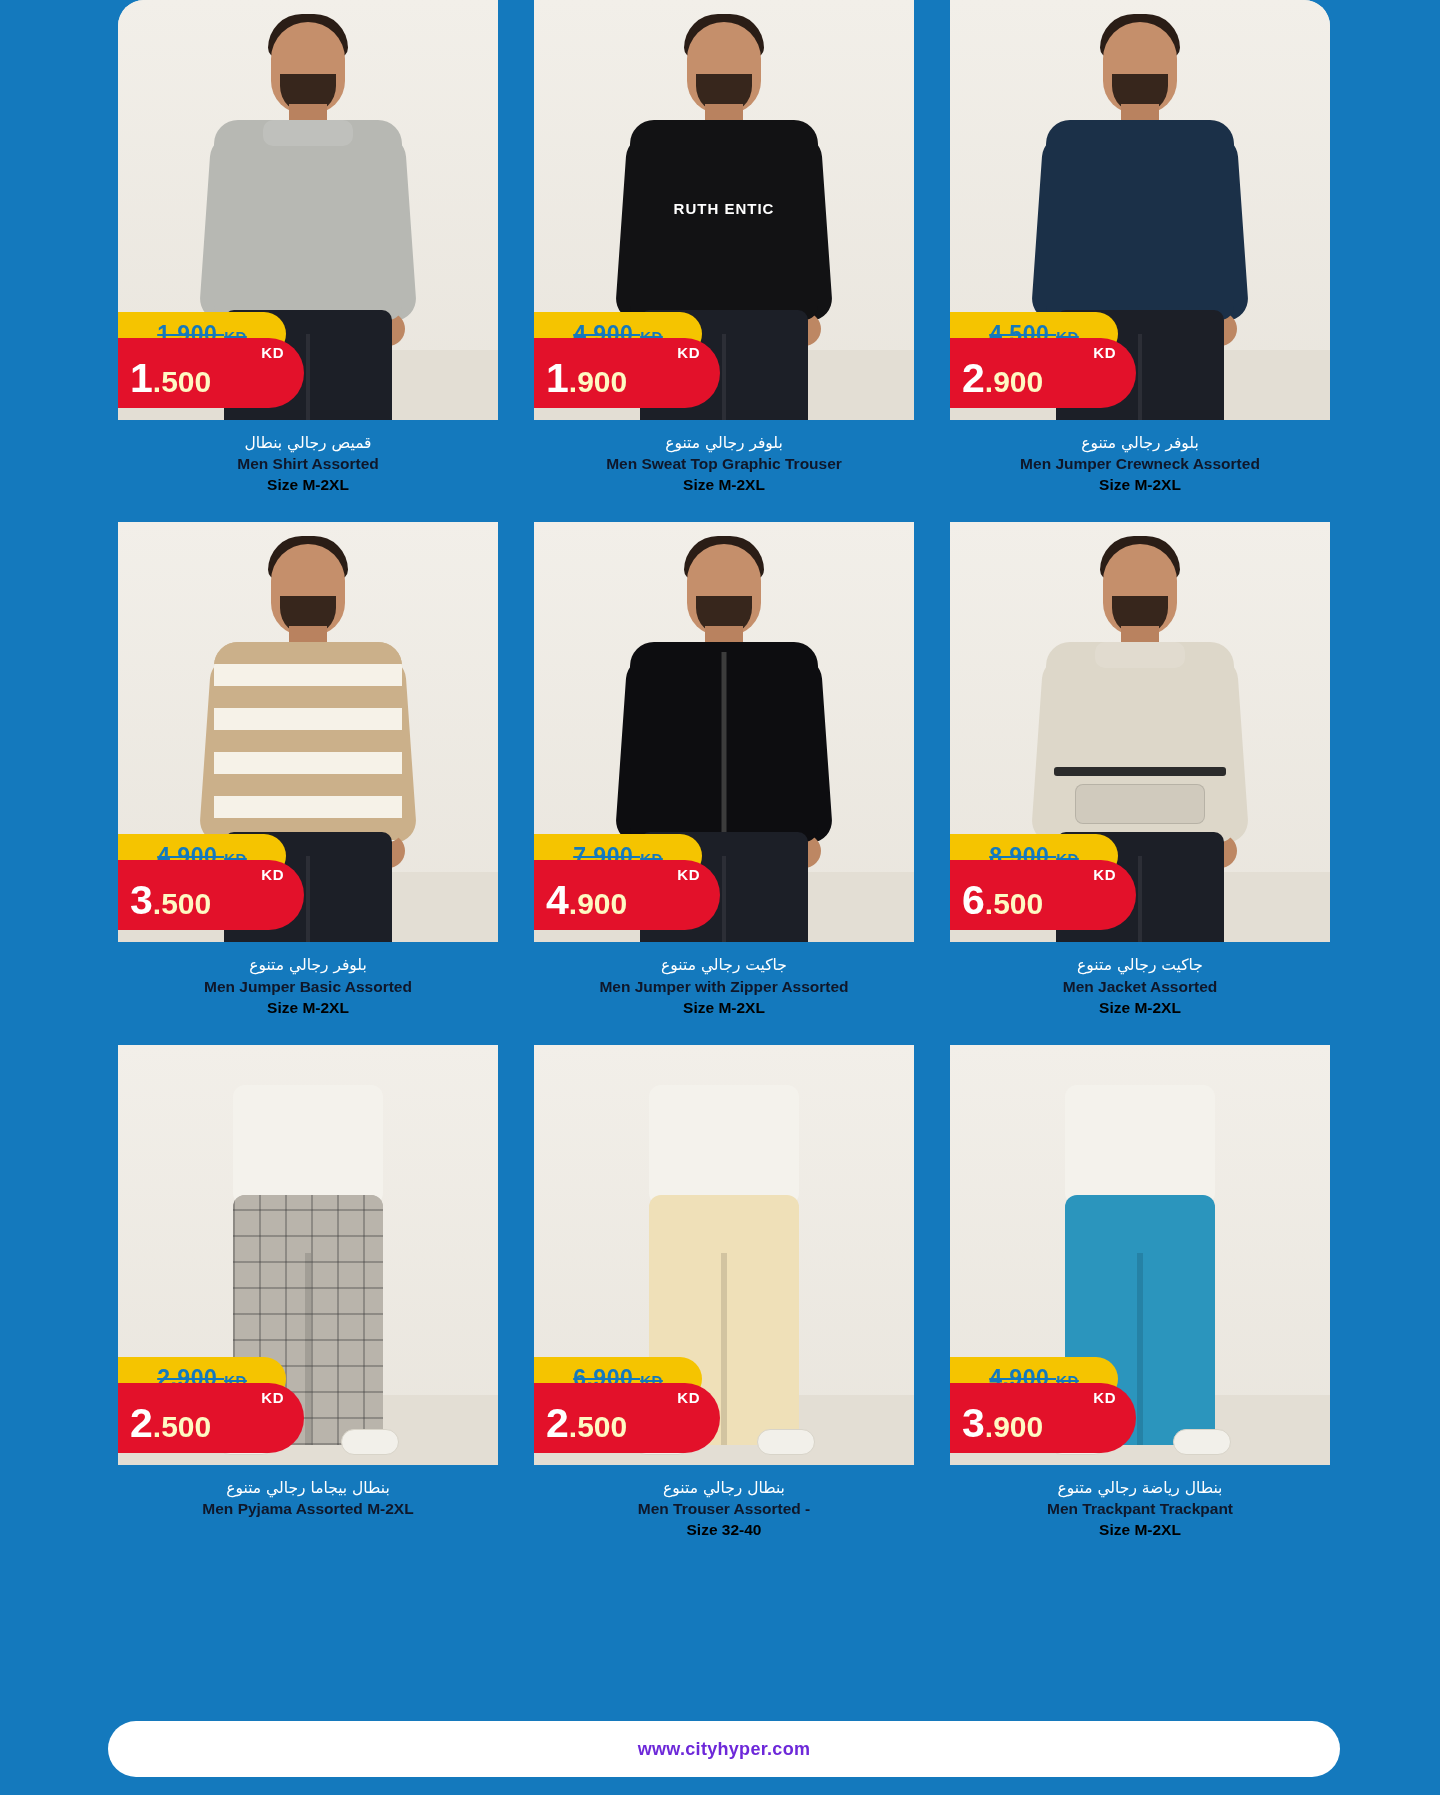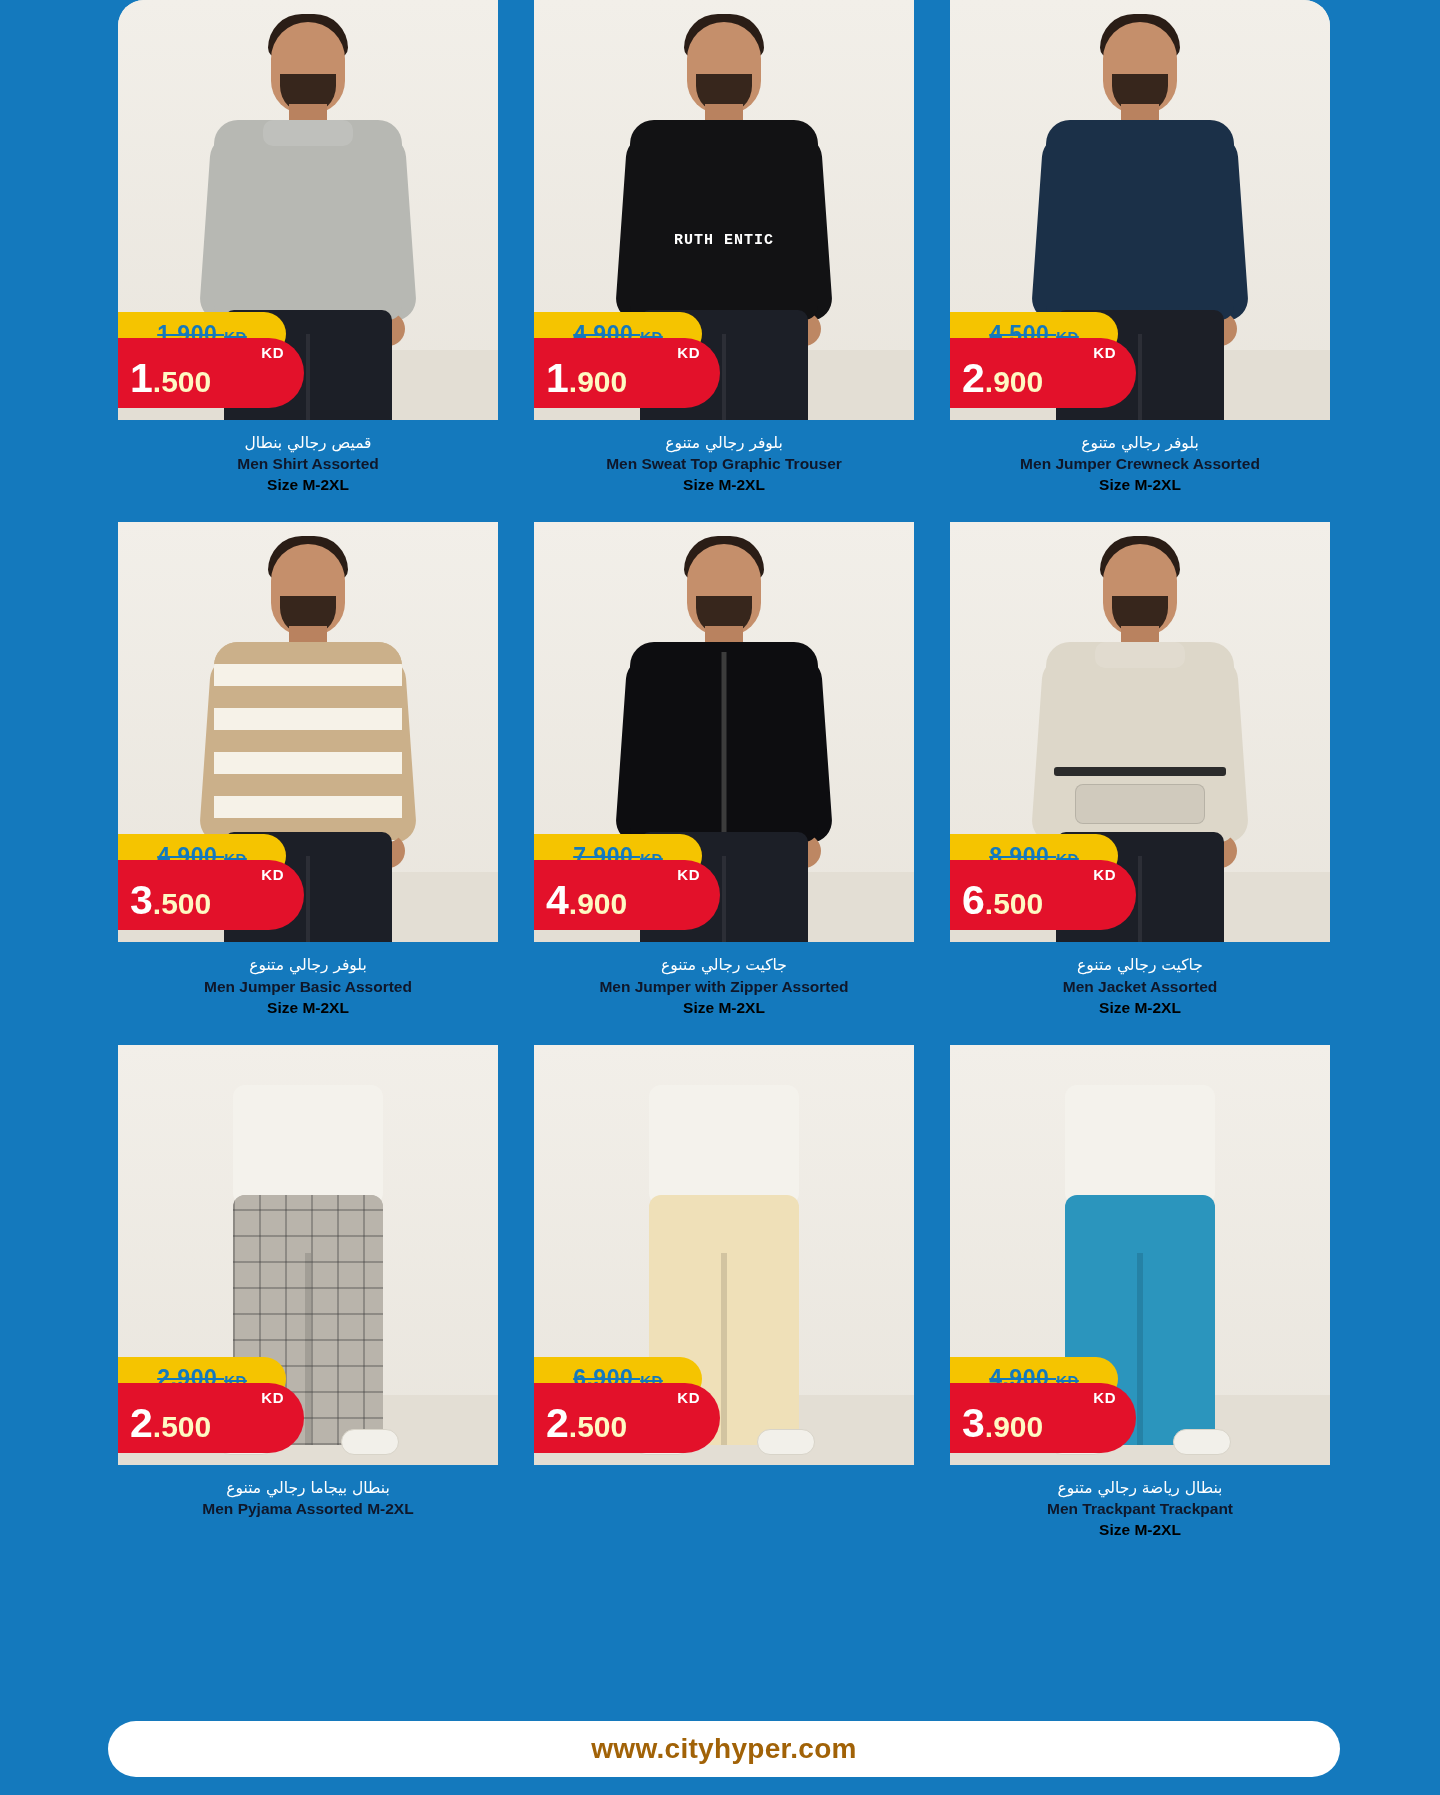--- a/index.html
+++ b/index.html
@@ -111,21 +111,21 @@
   .shoe-l { left: 34px; }
   .shoe-r { right: 34px; }
   .upper-tee {
     position: absolute; left: 50%; transform: translateX(-50%);
     top: 40px; width: 150px; height: 120px; background: #f4f2ec; border-radius: 12px;
   }
 
   .graphic-text {
     position: absolute; left: 50%; transform: translateX(-50%);
     top: 200px; color: #fff; font-size: 15px; letter-spacing: 1px;
-    font-family: Liberation Mono, monospace; font-weight: bold; white-space: nowrap; margin-top: 32px;
+    font-family: Liberation Sans, sans-serif; font-weight: bold; white-space: nowrap;
   }
   .stripes {
     position:absolute; inset:0; border-radius: 24px 24px 14px 14px;
     background: repeating-linear-gradient(180deg,#cbb08a 0 22px,#f6f2e8 22px 44px);
   }
   .plaid {
     position:absolute; inset:0;
     background:
       repeating-linear-gradient(90deg, rgba(60,60,60,.35) 0 2px, transparent 2px 26px),
       repeating-linear-gradient(0deg, rgba(60,60,60,.35) 0 2px, transparent 2px 26px),
@@ -214,21 +214,21 @@
   
   .footer {
     position: absolute;
     left: 108px; bottom: 18px;
     width: 1232px; height: 56px;
     background: #ffffff;
     border-radius: 28px;
     display: flex; align-items: center; justify-content: center;
   }
   .footer a {
-    color: #a16207; font-size: 28px; font-weight: bold; text-decoration: none;
+    color: #6d28d9; font-size: 18px; font-weight: bold; text-decoration: none;
     letter-spacing: .3px;
   }
 </style>
 </head>
 <body>
 
 <div class="page">
   <div class="sheet">
     <div class="grid" id="product-grid">
         <div class="cell">
@@ -489,20 +489,25 @@
               <div class="old">
                 <span>6.900 <span class="u">KD</span></span>
               </div>
               <div class="new">
                 <span class="kd">KD</span>
                 <span class="int">2</span>
                 <span class="dec">.500</span>
               </div>
             </div>
           </div>
+          <div class="caption">
+            <div class="cap-ar">بنطال رجالي متنوع</div>
+            <div class="cap-en">Men Trouser Assorted -</div>
+            <div class="cap-size">Size 32-40</div>
+          </div>
           <div class="row-gap"></div>
         </div>
         <div class="cell">
           <div class="photo-wrap">
             <div class="bg"></div>
             <div class="floor"></div>
             <div class="figure">
               <div class="upper-tee"></div>
               <div class="pants" style="background:#2b95bd"></div>
               <div class="shoe-l"></div>

